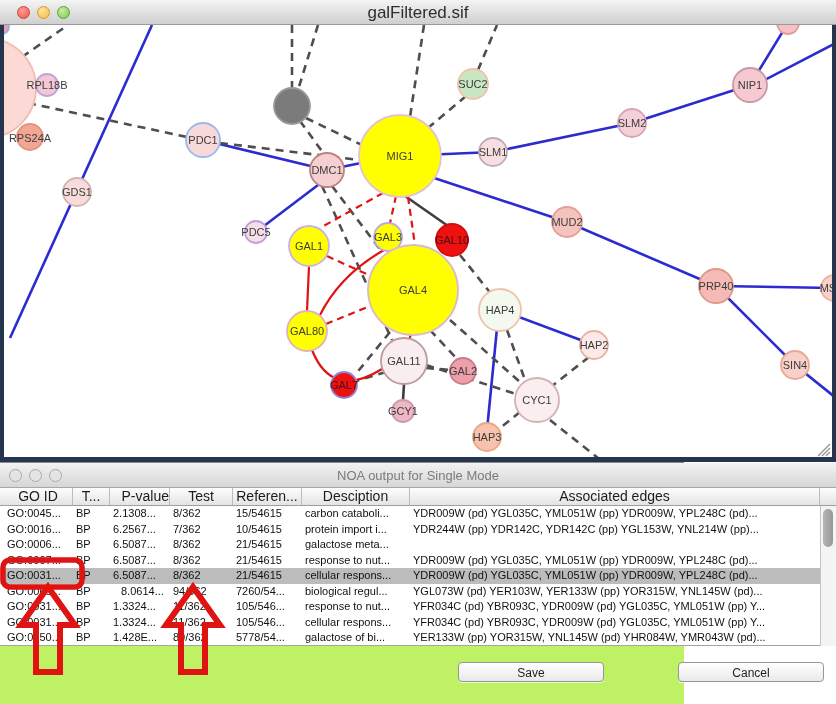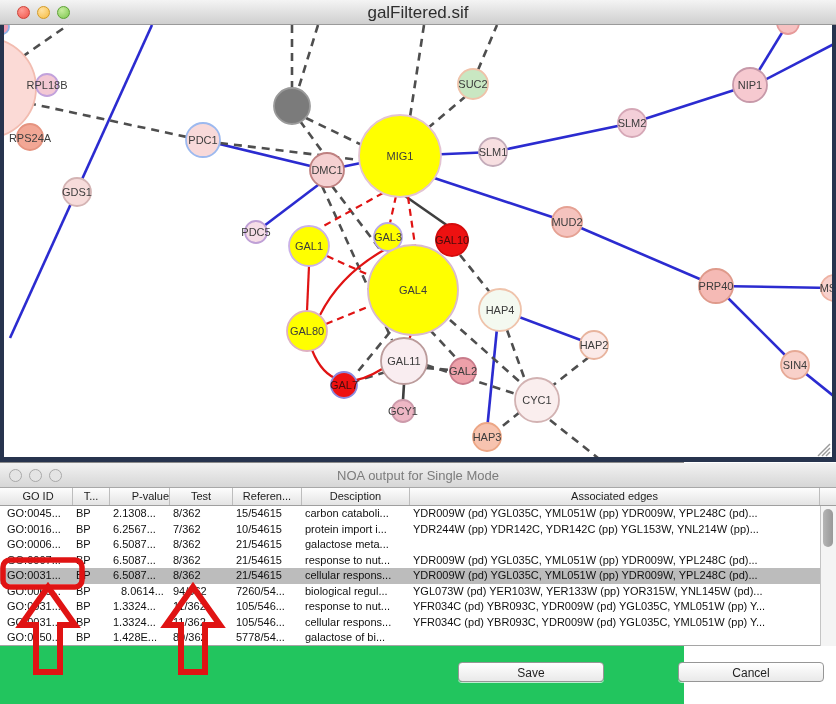--- a/index.html
+++ b/index.html
@@ -17,31 +17,31 @@
   .canvas-wrap{position:absolute;left:0;top:25px;width:836px;height:437px;
     background:#fff;border-left:4px solid #27344e;border-right:4px solid #27344e;
     border-bottom:5px solid #27344e;box-sizing:border-box;overflow:hidden;}
   svg text{font-family:"Liberation Sans",sans-serif;}
   .e-pp{stroke:#2b2bd0;stroke-width:2.6;fill:none;}
   .e-pd{stroke:#4e4e4e;stroke-width:2.6;stroke-dasharray:8 6;fill:none;}
   .e-ds{stroke:#3f3f3f;stroke-width:2.6;fill:none;}
   .e-rs{stroke:#e01313;stroke-width:2.2;fill:none;}
   .e-rd{stroke:#e01313;stroke-width:2.2;stroke-dasharray:7 5;fill:none;}
   .grip{stroke:#9a9a9a;stroke-width:1.5;}
-  .win-noa{position:absolute;left:0;top:462px;width:684px;height:242px;background:#22c55e;
+  .win-noa{position:absolute;left:0;top:462px;width:684px;height:242px;background:#bef264;
     border-top:1px solid #8b8b8b;box-sizing:border-box;}
   .noa-titlebar{position:absolute;left:0;top:0;width:836px;height:25px;
     background:linear-gradient(#f2f2f2,#d6d6d6);border-bottom:1px solid #a8a8a8;box-sizing:border-box;}
   .noa-title{position:absolute;left:0;top:0;width:100%;height:25px;line-height:25px;
     text-align:center;font-size:13px;color:#7c7c7c;}
   .tl-empty{position:absolute;top:6px;width:13px;height:13px;border-radius:50%;
     background:#e4e4e4;border:1px solid #a9a9a9;box-sizing:border-box;}
   .thead{position:absolute;left:0;top:25px;width:836px;height:18px;
     background:linear-gradient(#fdfdfd,#e4e4e4);border-bottom:1px solid #9f9f9f;box-sizing:border-box;}
-  .hcell{position:absolute;top:0;height:17px;line-height:17px;text-align:center;font-size:11px;
+  .hcell{position:absolute;top:0;height:17px;line-height:17px;text-align:center;font-size:14px;
     color:#1c1c1c;border-right:1px solid #bdbdbd;box-sizing:border-box;overflow:hidden;white-space:nowrap;}
   .tbody{position:absolute;left:0;top:43px;width:836px;height:140px;background:#fff;
     border-bottom:1px solid #a5a5a5;box-sizing:border-box;overflow:hidden;}
   .trow{position:absolute;left:0;width:820px;height:16px;}
   .trow.sel{background:#bcbcbc;}
   .tcell{position:absolute;top:0;height:16px;line-height:15px;font-size:11px;color:#111;
     white-space:nowrap;overflow:hidden;padding-left:3px;box-sizing:border-box;}
   .vscroll{position:absolute;left:820px;top:43px;width:16px;height:140px;background:#f4f4f4;
     border-left:1px solid #c4c4c4;box-sizing:border-box;}
   .vthumb{position:absolute;left:2px;top:3px;width:10px;height:38px;border-radius:5px;
@@ -278,20 +278,21 @@
         <div class="tcell" style="left: 302px; width: 108px;">cellular respons...</div>
         <div class="tcell" style="left: 410px; width: 410px;">YFR034C (pd) YBR093C, YDR009W (pd) YGL035C, YML051W (pp) Y...</div>
       </div>
       <div class="trow" style="top: 124.4px;">
         <div class="tcell" style="left: 4px; width: 69px;">GO:0050...</div>
         <div class="tcell" style="left: 73px; width: 37px;">BP</div>
         <div class="tcell" style="left: 110px; width: 60px;">1.428E...</div>
         <div class="tcell" style="left: 170px; width: 63px;">80/362</div>
         <div class="tcell" style="left: 233px; width: 69px;">5778/54...</div>
         <div class="tcell" style="left: 302px; width: 108px;">galactose of bi...</div>
+        <div class="tcell" style="left: 410px; width: 410px;">YER133W (pp) YOR315W, YNL145W (pd) YHR084W, YMR043W (pd)...</div>
       </div>
     </div>
   <div class="vscroll">
     <div class="vthumb"></div>
   </div>
   <button class="btn" style="left:458px;top:199px;width:146px">Save</button>
   <button class="btn" style="left:678px;top:199px;width:146px">Cancel</button>
 </div>
 
 <svg class="overlay" width="836" height="704" xmlns="http://www.w3.org/2000/svg">

